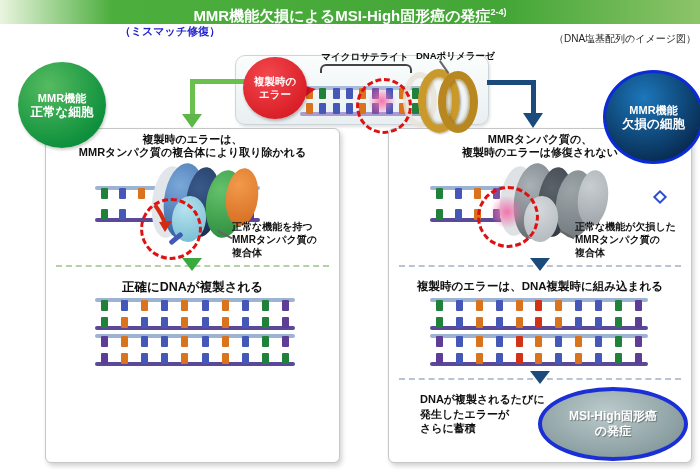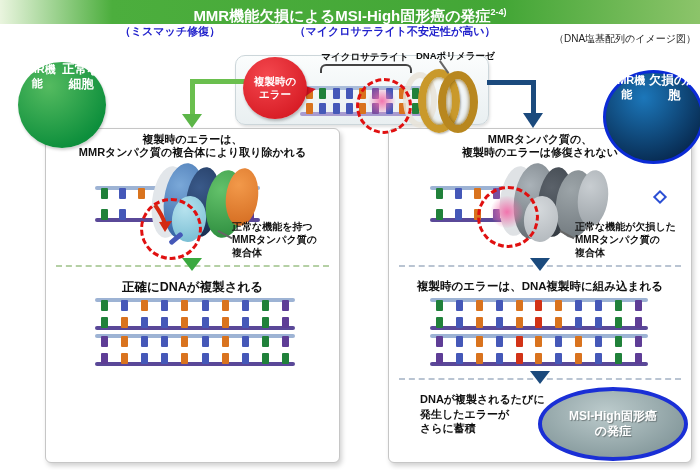--- a/index.html
+++ b/index.html
@@ -41,21 +41,21 @@
   .ring-ghost{left:403px;top:72px;width:22px;height:44px;border:6px solid #e7e3d8;opacity:.85;}
   .ring-gold1{left:418px;top:69px;width:26px;height:48px;border:8px solid #c9992b;box-shadow:inset 0 0 4px #8a6410,1px 1px 2px rgba(0,0,0,.3);}
   .ring-gold2{left:438px;top:71px;width:24px;height:46px;border:8px solid #b8871f;box-shadow:inset 0 0 4px #7a570c;}
   .glow{position:absolute;border-radius:50%;z-index:4;background:radial-gradient(circle,rgba(242,110,170,.95) 0%,rgba(242,110,170,0) 70%);}
   .dashed-circle{position:absolute;border:3px dashed #e01010;border-radius:50%;z-index:5;}
   
   .hline{position:absolute;height:5px;z-index:2;}
   .vline{position:absolute;width:5px;z-index:2;}
   .tri-down{position:absolute;width:0;height:0;border-left:10px solid transparent;border-right:10px solid transparent;z-index:2;}
   
-  .badge{position:absolute;border-radius:50%;color:#fff;text-align:center;display:flex;flex-direction:row;justify-content:center;z-index:6;}
+  .badge{position:absolute;border-radius:50%;color:#fff;text-align:center;display:flex;flex-direction:column;justify-content:center;z-index:6;}
   .badge-green{left:18px;top:62px;width:88px;height:86px;background:radial-gradient(circle at 35% 28%,#55bb60,#0d8f3c 75%);box-shadow:1px 2px 3px rgba(0,0,0,.2);}
   .badge-blue{left:603px;top:70px;width:95px;height:88px;background:radial-gradient(circle at 40% 28%,#1c77ba,#07294f 80%);border:3px solid #0b2bd6;}
   .badge .l1{font-size:11px;font-weight:bold;line-height:14px;}
   .badge .l2{font-size:12.5px;font-weight:bold;line-height:15px;}
   
   .panel{position:absolute;top:128px;height:333px;background:#fff;border:1px solid #c6c6c6;border-radius:6px;box-shadow:2px 3px 5px rgba(0,0,0,.18);z-index:1;}
   .panel-left{left:45px;width:293px;}
   .panel-right{left:388px;width:302px;}
   .panel-heading{position:absolute;left:0;right:0;top:4px;text-align:center;font-size:11px;font-weight:bold;line-height:13px;color:#111;}
   .step-label{position:absolute;left:0;right:0;text-align:center;font-weight:bold;color:#111;}
@@ -86,21 +86,20 @@
 </head>
 <body>
 
 <div id="stage">
 
   <div class="header">
     <span>MMR機能欠損によるMSI-High固形癌の発症</span><sup>2-4)</sup>
   </div>
 
   <div class="sub-blue" style="left:95px;width:150px;">（ミスマッチ修復）</div>
-  <div class="sub-blue" style="left:245px;width:300px;">（マイクロサテライト不安定性が高い）</div>
   <div class="dna-note">（DNA塩基配列のイメージ図）</div>
 
   <div class="top-box"></div>
   <div class="micro-label">マイクロサテライト</div>
   <div class="bracket"></div>
   <div class="poly-label">DNAポリメラーゼ</div>
   <div class="leader" style="left:440px;top:60px;width:15px;transform:rotate(55deg);"></div>
 
   <div class="ladder" style="left:300px;top:86px;width:125px;height:30px;">
       <div class="rail rail-top" style="background: rgb(170, 189, 218);"></div>

